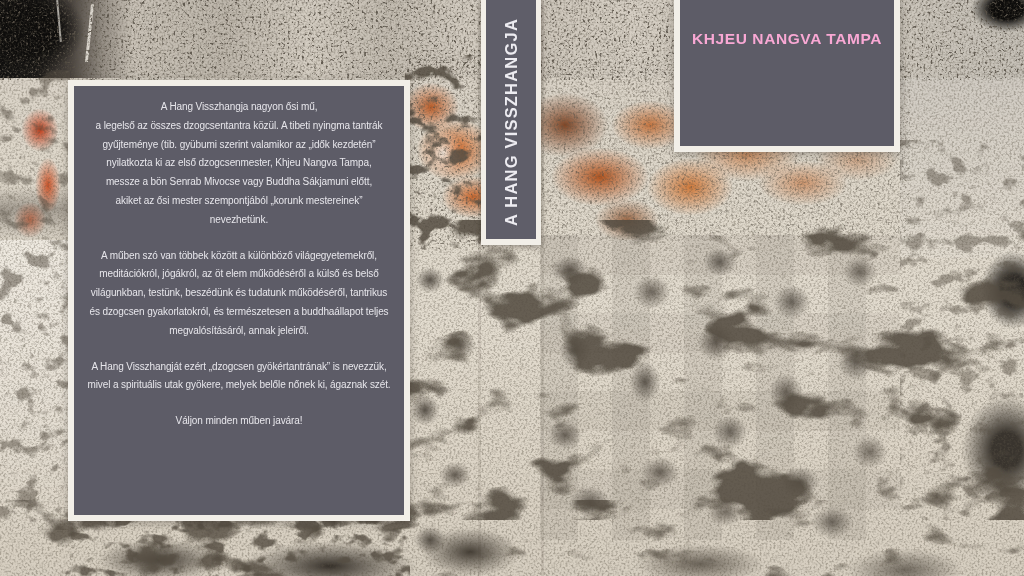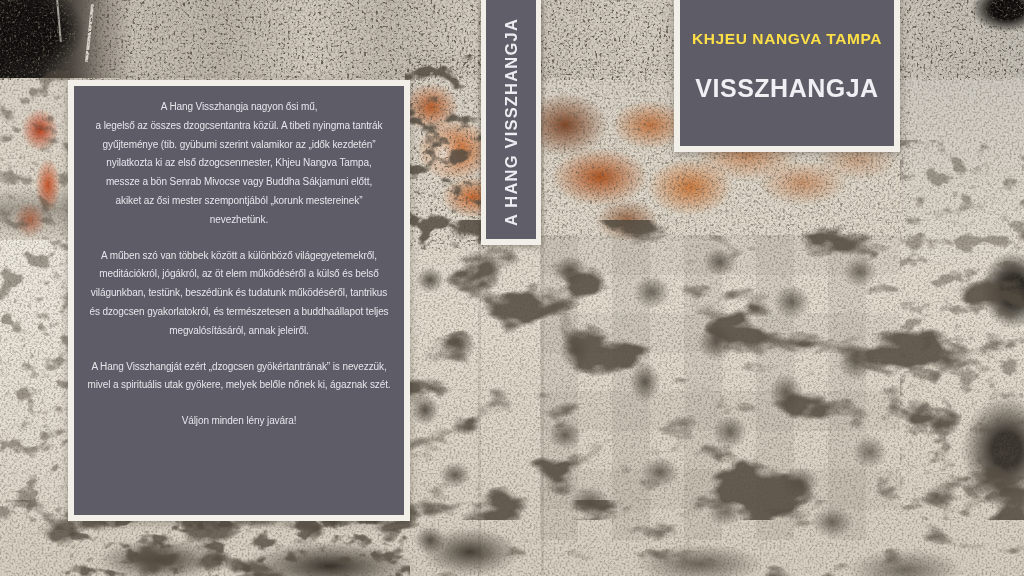--- a/index.html
+++ b/index.html
@@ -116,21 +116,21 @@
   .spine-panel{position:absolute;left:481px;top:0;width:60px;height:245px;z-index:10;
     background:#f2efe8;box-shadow:0 2px 6px rgba(40,35,28,.4);}
   .spine-inner{position:absolute;left:5px;right:5px;top:0;bottom:6px;background:#5f5e69;}
   .spine-text{position:absolute;left:50%;top:51%;transform:translate(-50%,-50%) rotate(-90deg);
     white-space:nowrap;font-weight:bold;font-size:16.5px;letter-spacing:1.2px;color:#edecf1;}
 
   .front-panel{position:absolute;left:674px;top:0;width:226px;height:152px;z-index:10;
     background:#f2efe8;box-shadow:0 2px 8px rgba(40,35,28,.35);}
   .front-inner{position:absolute;left:6px;right:6px;top:0;bottom:6px;background:#5d5c67;
     text-align:center;}
-  .author{margin-top:30px;font-size:15.5px;font-weight:600;letter-spacing:.6px;color:#fde047;}
+  .author{margin-top:30px;font-size:15.5px;font-weight:600;letter-spacing:.6px;color:#f9a8d4;}
   .front-title{margin-top:6px;font-size:25px;line-height:23px;font-weight:700;
     letter-spacing:.5px;color:#f0eff4;}
 </style>
 </head>
 <body>
 
 <div class="canvas">
 
   <div class="layer top-band"></div>
   <div class="layer top-blob"></div>
@@ -196,31 +196,31 @@
 messze a bön Senrab Mivocse vagy Buddha Sákjamuni előtt,
 akiket az ősi mester szempontjából „korunk mestereinek”
 nevezhetünk.</p>
         <p>A műben szó van többek között a különböző világegyetemekről,
 meditációkról, jógákról, az öt elem működéséről a külső és belső
 világunkban, testünk, beszédünk és tudatunk működéséről, tantrikus
 és dzogcsen gyakorlatokról, és természetesen a buddhaállapot teljes
 megvalósításáról, annak jeleiről.</p>
         <p>A Hang Visszhangját ezért „dzogcsen gyökértantrának” is nevezzük,
 mivel a spirituális utak gyökere, melyek belőle nőnek ki, ágaznak szét.</p>
-        <p class="dedication">Váljon minden lény javára!</p>
+        <p class="dedication">Váljon minden műben javára!</p>
       </div>
     </div>
   </div>
 
   <div class="spine-panel">
     <div class="spine-inner">
       <span class="spine-text">A HANG VISSZHANGJA</span>
     </div>
   </div>
 
   <div class="front-panel">
     <div class="front-inner">
       <div class="author">KHJEU NANGVA TAMPA</div>
-      <div class="front-title"><br><span>VISSZHANGJA</span></div>
+      <div class="front-title"><br></div>
     </div>
   </div>
 
 </div>
 
 </body></html>

